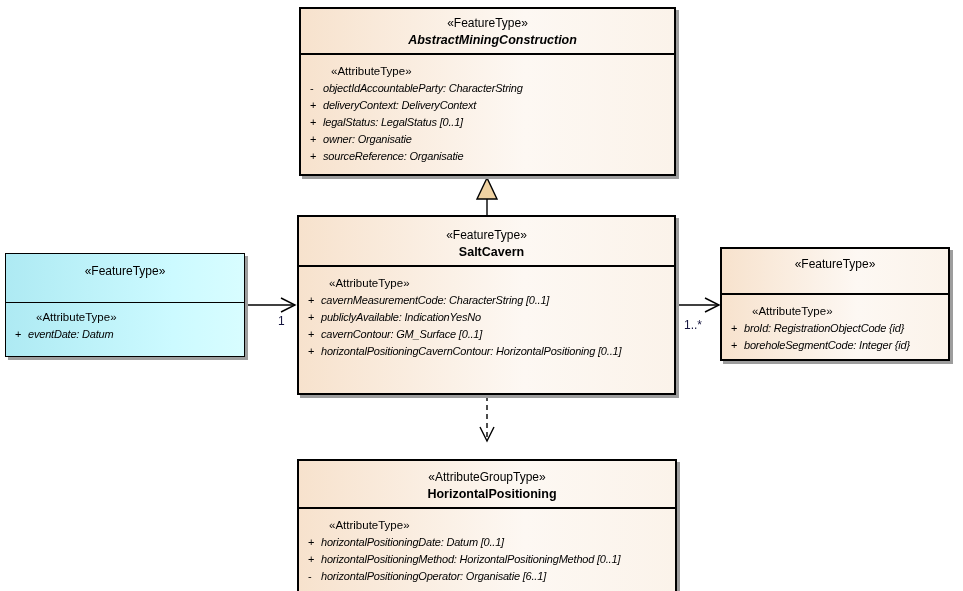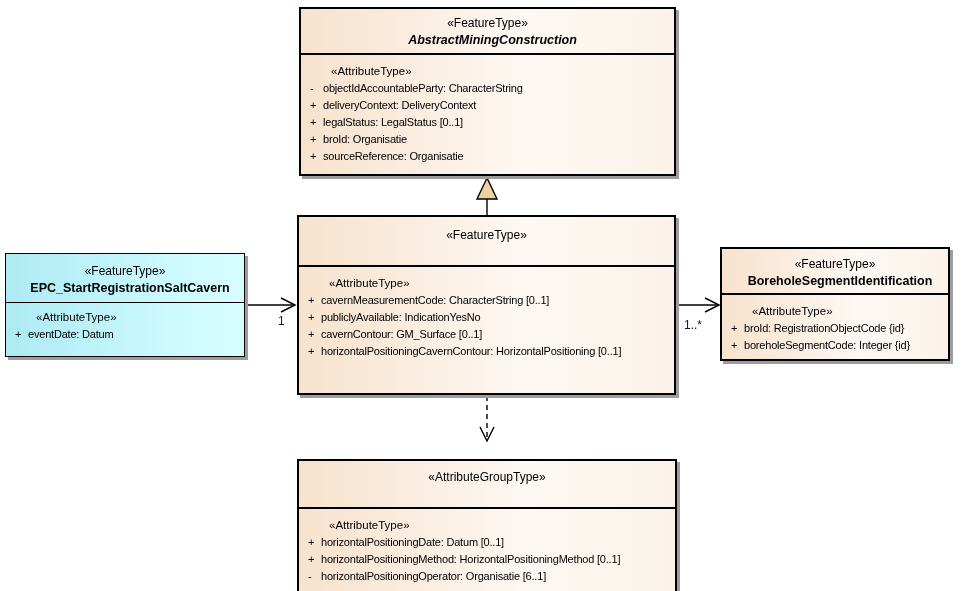--- a/index.html
+++ b/index.html
@@ -28,21 +28,21 @@
   .sect-heading{
     font-size:11.5px;line-height:17px;padding-left:30px;margin-top:8px;
     white-space:nowrap;
   }
   .sect-heading.gap{margin-top:7px;}
   .row{
     display:flex;font-size:11px;line-height:17px;white-space:nowrap;
     letter-spacing:-0.2px;
   }
   .vis{width:22px;padding-left:9px;box-sizing:border-box;flex:0 0 22px;}
-  .attr{flex:1 1 auto;}
+  .attr{flex:1 1 auto;font-style:italic;}
   #connectors{position:absolute;left:0;top:0;width:963px;height:591px;}
   .mult-label{font-size:12px;fill:#15153f;font-family:"Liberation Sans",sans-serif;}
 </style>
 </head>
 <body>
 
 <div id="stage">
 
   <svg id="connectors" viewBox="0 0 963 591" xmlns="http://www.w3.org/2000/svg">
 
@@ -83,32 +83,33 @@
       <div class="row">
         <span class="vis">+</span>
         <span class="attr">deliveryContext: DeliveryContext</span>
       </div>
       <div class="row">
         <span class="vis">+</span>
         <span class="attr">legalStatus: LegalStatus [0..1]</span>
       </div>
       <div class="row">
         <span class="vis">+</span>
-        <span class="attr">broId: Organisatie</span>
+        <span class="attr">owner: Organisatie</span>
       </div>
       <div class="row">
         <span class="vis">+</span>
         <span class="attr">sourceReference: Organisatie</span>
       </div>
     </div>
   </div>
 
   <div class="uml-class" style="left:297px;top:215px;width:379px;height:180px;">
     <div class="hdr" style="height:50px;padding-top:10px;">
       <div class="stereo">«FeatureType»</div>
+      <div class="cname">SaltCavern</div>
     </div>
     <div class="body">
       <div class="sect-heading">«AttributeType»</div>
       <div class="row">
         <span class="vis">+</span>
         <span class="attr">cavernMeasurementCode: CharacterString [0..1]</span>
       </div>
       <div class="row">
         <span class="vis">+</span>
         <span class="attr">publiclyAvailable: IndicationYesNo</span>
@@ -120,52 +121,51 @@
       <div class="row">
         <span class="vis">+</span>
         <span class="attr">horizontalPositioningCavernContour: HorizontalPositioning [0..1]</span>
       </div>
     </div>
   </div>
 
   <div class="uml-class cyan" style="left:5px;top:253px;width:240px;height:104px;">
     <div class="hdr" style="height:49px;padding-top:9px;border-bottom-width:1.5px;">
       <div class="stereo">«FeatureType»</div>
-      <div class="cname">EPC_StartRegistrationSaltCavern</div>
     </div>
     <div class="body">
       <div class="sect-heading" style="margin-top:6px;">«AttributeType»</div>
       <div class="row">
         <span class="vis">+</span>
         <span class="attr">eventDate: Datum</span>
       </div>
     </div>
   </div>
 
   <div class="uml-class" style="left:720px;top:247px;width:230px;height:114px;">
     <div class="hdr" style="height:46px;padding-top:7px;">
       <div class="stereo">«FeatureType»</div>
-      <div class="cname">BoreholeSegmentIdentification</div>
     </div>
     <div class="body">
       <div class="sect-heading">«AttributeType»</div>
       <div class="row">
         <span class="vis">+</span>
         <span class="attr">broId: RegistrationObjectCode {id}</span>
       </div>
       <div class="row">
         <span class="vis">+</span>
         <span class="attr">boreholeSegmentCode: Integer {id}</span>
       </div>
     </div>
   </div>
 
   <div class="uml-class" style="left:297px;top:459px;width:380px;height:165px;">
     <div class="hdr" style="height:48px;padding-top:8px;">
       <div class="stereo">«AttributeGroupType»</div>
+      <div class="cname">HorizontalPositioning</div>
     </div>
     <div class="body">
       <div class="sect-heading">«AttributeType»</div>
       <div class="row">
         <span class="vis">+</span>
         <span class="attr">horizontalPositioningDate: Datum [0..1]</span>
       </div>
       <div class="row">
         <span class="vis">+</span>
         <span class="attr">horizontalPositioningMethod: HorizontalPositioningMethod [0..1]</span>

